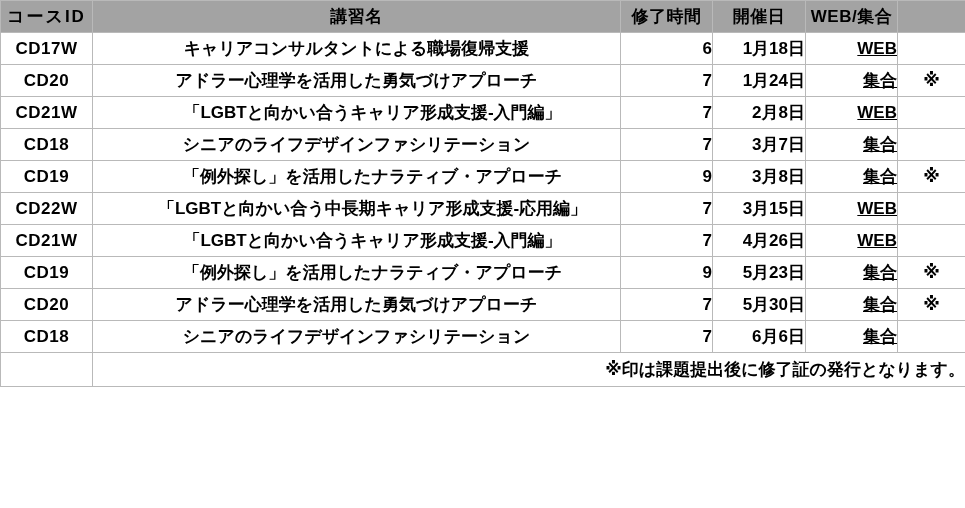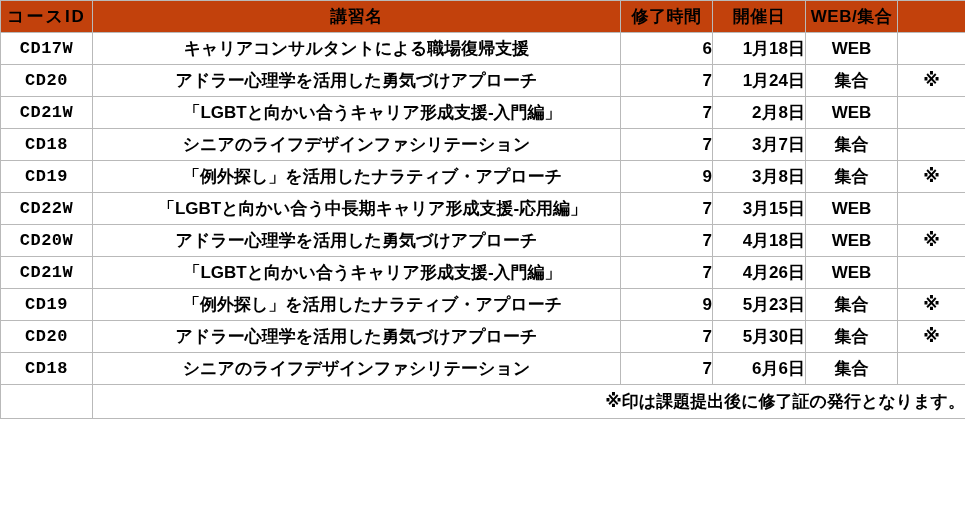--- a/index.html
+++ b/index.html
@@ -38,53 +38,53 @@
     border: 1px solid #b9b9b9;
     padding: 0;
     height: 31px;
     font-size: 17px;
     font-weight: bold;
     vertical-align: middle;
     white-space: nowrap;
     overflow: hidden;
   }
   thead th {
-    background: #c2410c;
+    background: #a3a3a3;
     text-align: center;
     font-size: 18px;
     letter-spacing: 0.5px;
     margin-left: 41px;
   }
   thead th.head-id { letter-spacing: 2px; }
   td.cell-id {
     text-align: center;
     font-size: 17px;
     letter-spacing: 0.5px;
-    font-family: Liberation Mono, monospace;
   }
   td.cell-name {
     text-align: center;
     padding-left: 12px;
     font-size: 17.5px;
   }
   td.cell-name.indent {
     padding-left: 32px;
   }
   td.cell-hours {
     text-align: right;
     padding-right: 24px;
     font-size: 17px;
   }
   td.cell-date {
     text-align: right;
     font-size: 17px;
   }
   td.cell-format {
-    text-align: center;
-    font-size: 17px;
+    text-align: right;
+    font-size: 17px;
+    text-decoration: underline;
   }
   td.cell-note {
     text-align: center;
     font-size: 17px;
   }
   
   tr.footer-row td {
     border: 1px solid #b9b9b9;
     height: 33px;
   }
@@ -165,28 +165,20 @@
         </tr>
         <tr>
           <td class="cell-id">CD22W</td>
           <td class="cell-name indent">「LGBTと向かい合う中長期キャリア形成支援-応用編」</td>
           <td class="cell-hours">7</td>
           <td class="cell-date">3月15日</td>
           <td class="cell-format">WEB</td>
           <td class="cell-note"></td>
         </tr>
         <tr>
-          <td class="cell-id">CD20W</td>
-          <td class="cell-name">アドラー心理学を活用した勇気づけアプローチ</td>
-          <td class="cell-hours">7</td>
-          <td class="cell-date">4月18日</td>
-          <td class="cell-format">WEB</td>
-          <td class="cell-note">※</td>
-        </tr>
-        <tr>
           <td class="cell-id">CD21W</td>
           <td class="cell-name indent">「LGBTと向かい合うキャリア形成支援-入門編」</td>
           <td class="cell-hours">7</td>
           <td class="cell-date">4月26日</td>
           <td class="cell-format">WEB</td>
           <td class="cell-note"></td>
         </tr>
         <tr>
           <td class="cell-id">CD19</td>
           <td class="cell-name indent">「例外探し」を活用したナラティブ・アプローチ</td>

